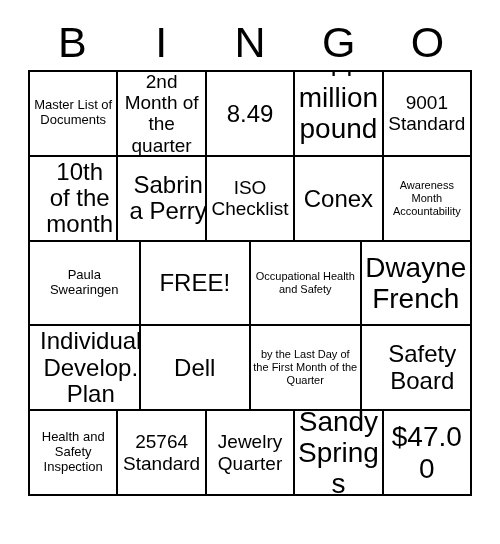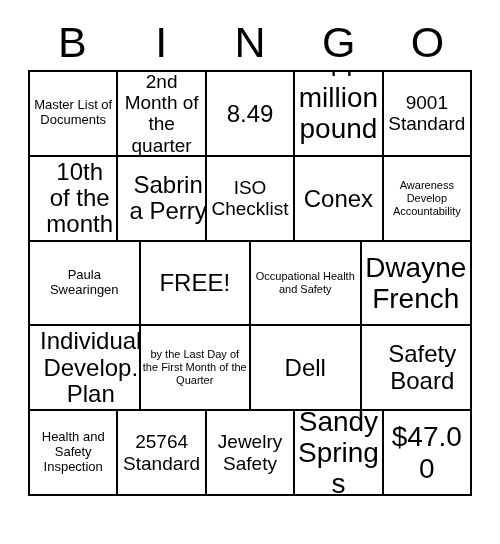--- a/index.html
+++ b/index.html
@@ -126,21 +126,21 @@
       <div class="cell fs-xl">
           <span class="txt">Sabrina Perry</span>
         </div>
       <div class="cell fs-md">
           <span class="txt">ISO Checklist</span>
         </div>
       <div class="cell fs-xxl">
           <span class="txt">Conex</span>
         </div>
       <div class="cell fs-xs">
-          <span class="txt">Awareness Develop Accountability</span>
+          <span class="txt">Awareness Month Accountability</span>
         </div>
     </div>
 
     <div class="grid-row">
       <div class="cell fs-sm">
           <span class="txt">Paula Swearingen</span>
         </div>
       <div class="cell fs-xxl">
           <span class="txt">FREE!</span>
         </div>
@@ -149,40 +149,40 @@
         </div>
       <div class="cell fs-lg">
           <span class="txt">Dwayne French</span>
         </div>
     </div>
 
     <div class="grid-row">
       <div class="cell fs-xl">
           <span class="txt">Individual Develop. Plan</span>
         </div>
+      <div class="cell fs-xxl">
+          <span class="txt">Dell</span>
+        </div>
       <div class="cell fs-xs">
           <span class="txt">by the Last Day of the First Month of the Quarter</span>
-        </div>
-      <div class="cell fs-xxl">
-          <span class="txt">Dell</span>
         </div>
       <div class="cell fs-xl">
           <span class="txt">Safety Board</span>
         </div>
     </div>
 
     <div class="grid-row">
       <div class="cell fs-sm">
           <span class="txt">Health and Safety Inspection</span>
         </div>
       <div class="cell fs-md">
           <span class="txt">25764 Standard</span>
         </div>
       <div class="cell fs-md">
-          <span class="txt">Jewelry Safety</span>
+          <span class="txt">Jewelry Quarter</span>
         </div>
       <div class="cell fs-lg">
           <span class="txt">Sandy Springs</span>
         </div>
       <div class="cell fs-lg">
           <span class="txt">$47.00</span>
         </div>
     </div>
 
   </div>

